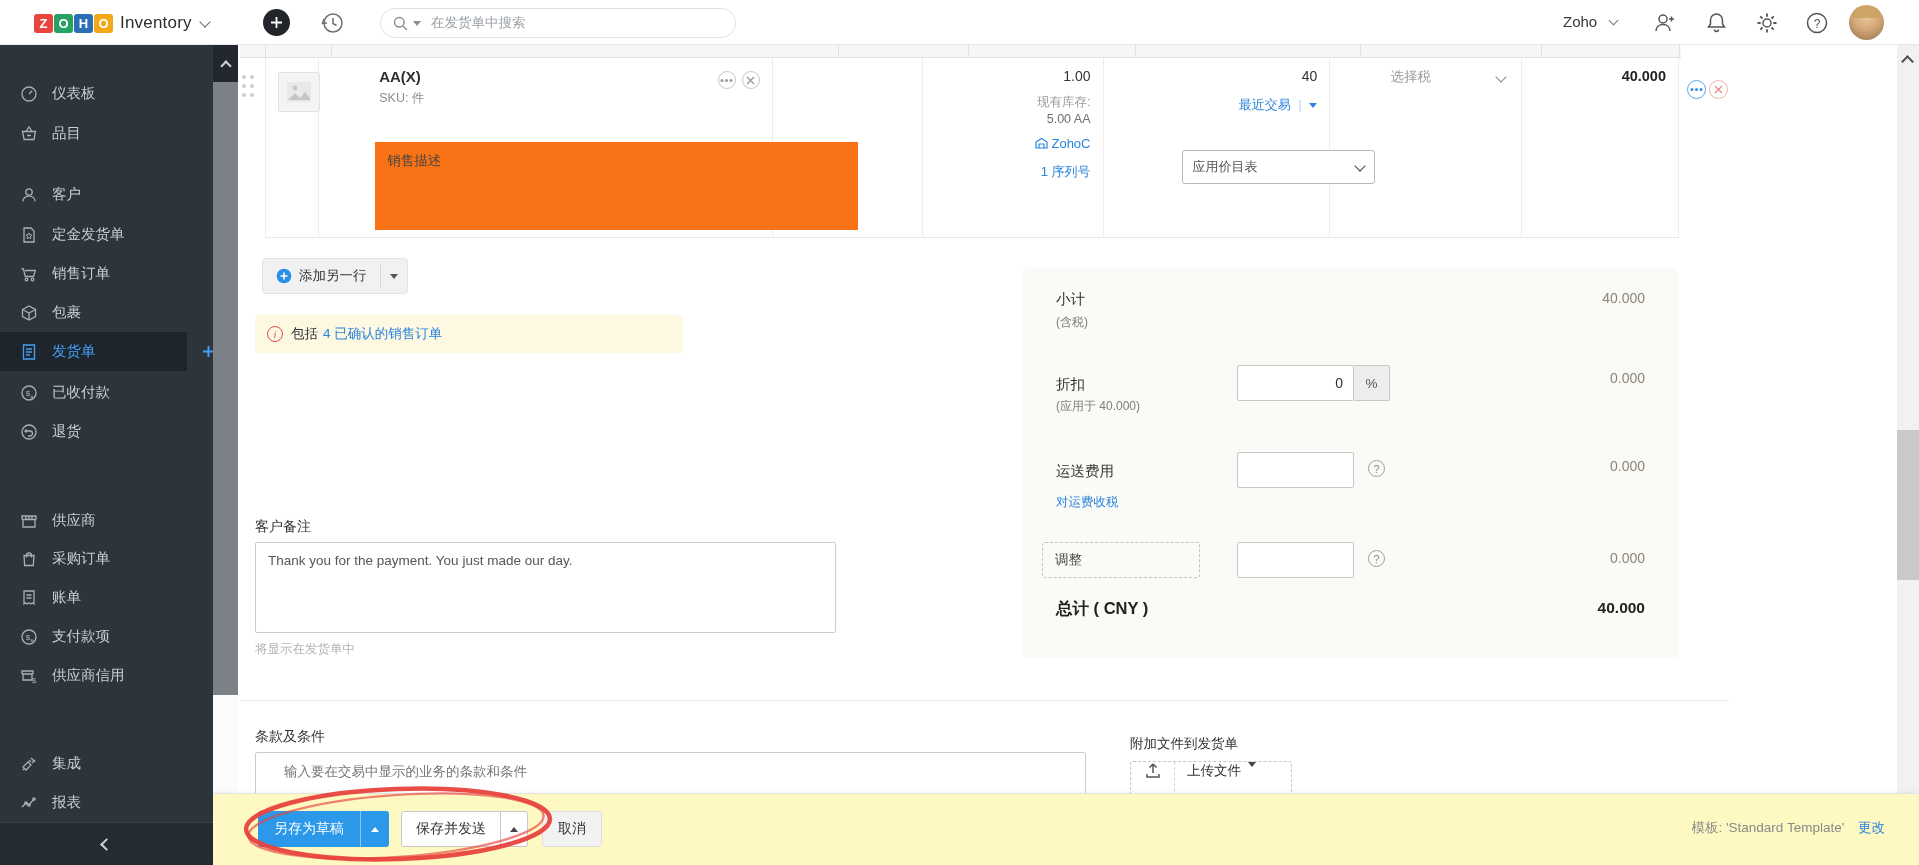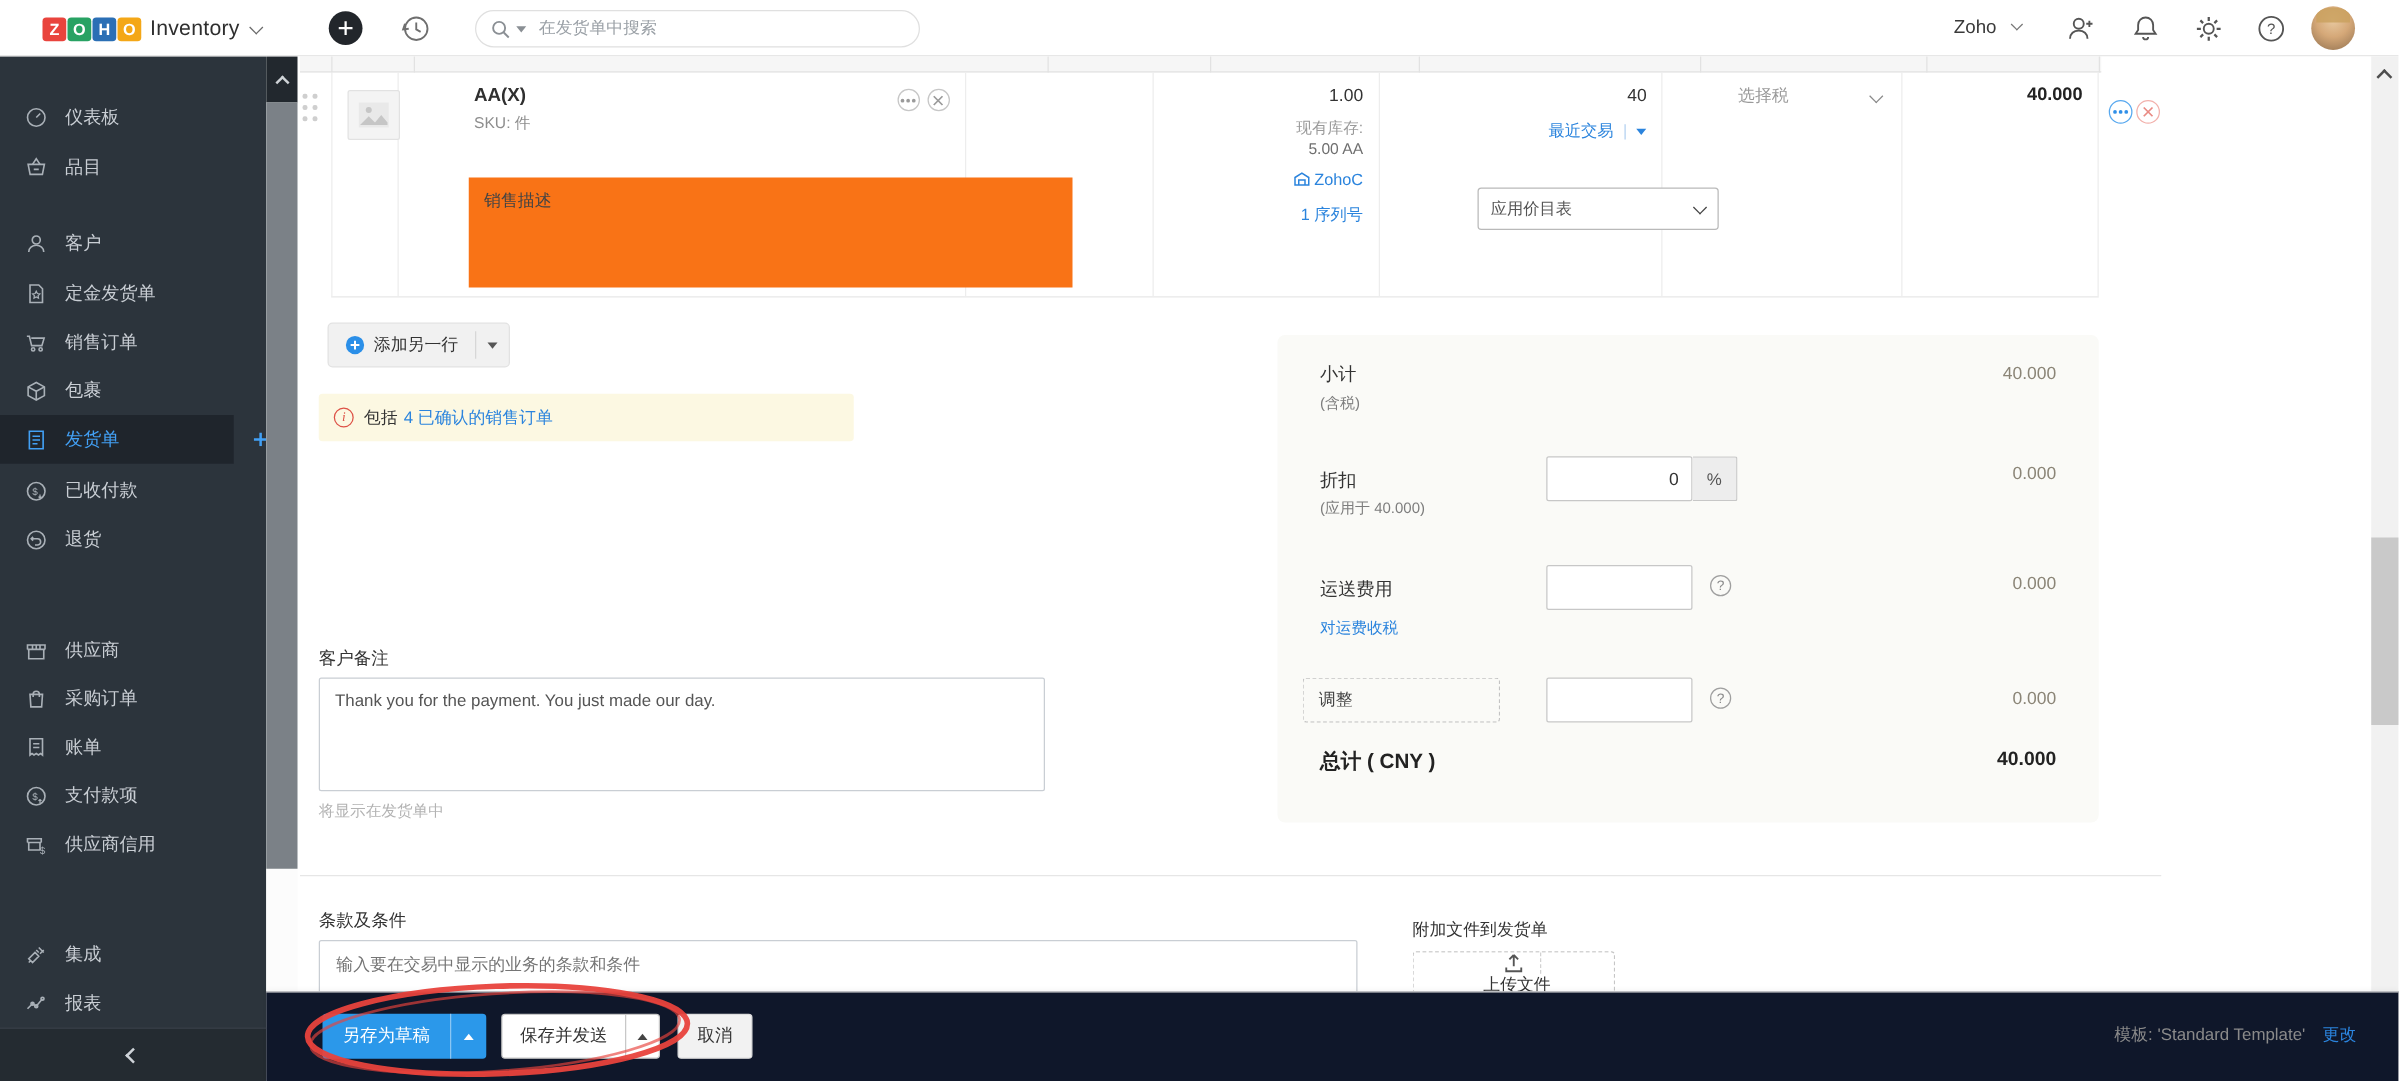--- a/index.html
+++ b/index.html
@@ -97,29 +97,29 @@
   .pct-addon { position:absolute; left:332px; top:97px; width:36px; height:36px; background:#ededed; border:1px solid #c7c7c7; border-left:none; border-radius:0 2px 2px 0; display:flex; align-items:center; justify-content:center; font-size:13.5px; color:#555; }
   .help-ico { position:absolute; width:17px; height:17px; border:1.3px solid #9f9f9f; border-radius:50%; color:#8a8a8a; font-size:11px; display:flex; align-items:center; justify-content:center; }
   .adj-field { position:absolute; left:20px; top:274px; width:158px; height:36px; border:1px dashed #c3c3c3; border-radius:3px; display:flex; align-items:center; padding:0 12px; font-size:13.5px; color:#444; background:transparent; }
   .t-total-label { position:absolute; left:34px; top:330px; font-size:16.5px; font-weight:bold; color:#222; }
   .t-total-val { position:absolute; right:34px; top:331px; font-size:15.5px; font-weight:bold; color:#222; }
   .t-link { position:absolute; font-size:12.5px; color:#2b84dd; cursor:pointer; }
 
   .hdivider { position:absolute; left:2px; top:655px; width:1489px; height:1px; background:#e6e6e6; }
 
   .terms-label { position:absolute; left:17px; top:683px; font-size:14px; color:#333; }
-  .terms-area { position:absolute; left:17px; top:707px; width:831px; height:46px; border:1px solid #c9ced4; border-radius:2px; font-family:inherit; font-size:13.5px; color:#555; padding:10px 13px; resize:none; outline:none; }
+  .terms-area { position:absolute; left:17px; top:707px; width:831px; height:46px; border:1px solid #c9ced4; border-radius:2px; font-family:inherit; font-size:13.5px; color:#555; padding:10px 28px; resize:none; outline:none; }
   .attach-label { position:absolute; left:892px; top:690px; font-size:13.5px; color:#333; }
-  .attach-btn { position:absolute; left:892px; top:716px; width:162px; height:42px; border:1px dashed #c6c6c6; border-radius:3px; display:flex; align-items:center; cursor:pointer; background:#fff;flex-direction:column; }
+  .attach-btn { position:absolute; left:892px; top:716px; width:162px; height:42px; border:1px dashed #c6c6c6; border-radius:3px; display:flex; cursor:pointer; background:#fff; }
   .attach-btn .up-seg { width:44px; display:flex; justify-content:center; border-right:1px dashed #d2d2d2; }
   .attach-btn .txt { font-size:13.5px; color:#333; margin:0 7px 0 12px; }
   .attach-btn .caret-down { border-top-color:#444; }
 
   
-  .bottom-bar { position:absolute; left:213px; top:793px; width:1706px; height:72px; background:#0f172a; border-top:1px solid #e3e3e3; box-shadow:0 -2px 4px rgba(0,0,0,.04); z-index:50; }
+  .bottom-bar { position:absolute; left:213px; top:793px; width:1706px; height:72px; background:#fef9c3; border-top:1px solid #e3e3e3; box-shadow:0 -2px 4px rgba(0,0,0,.04); z-index:50; }
   .btn { position:absolute; top:17px; height:36px; border-radius:3px; display:inline-flex; align-items:center; font-size:14px; cursor:pointer; }
   .btn-primary { left:45px; background:#2b98ea; color:#fff; }
   .btn-primary .main { padding:0 16px; }
   .btn-primary .split { width:1px; height:36px; background:rgba(255,255,255,.45); }
   .btn-primary .car { width:28px; display:flex; justify-content:center; }
   .btn-secondary { left:188px; background:#fff; border:1px solid #c8c8c8; color:#333; }
   .btn-secondary .main { padding:0 14px; }
   .btn-secondary .split { width:1px; height:34px; background:#c8c8c8; }
   .btn-secondary .car { width:26px; display:flex; justify-content:center; }
   .btn-cancel { left:329px; background:#f2f2f2; border:1px solid #dedede; color:#333; padding:0 15px; }

